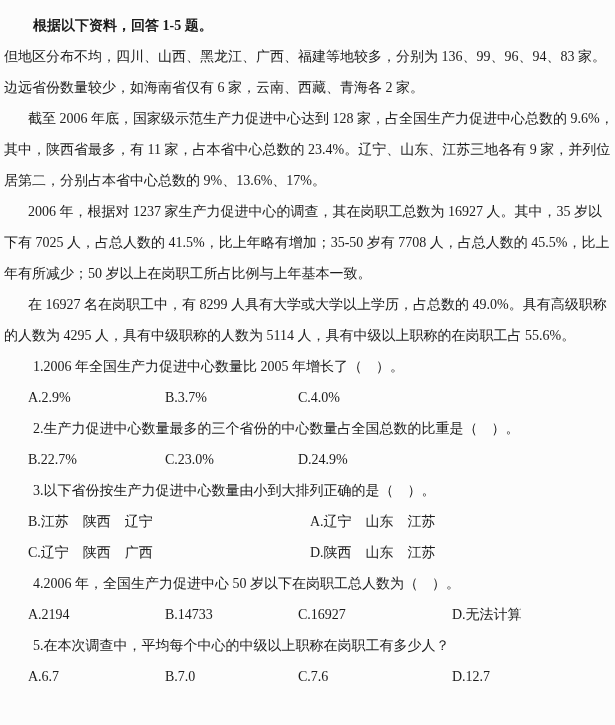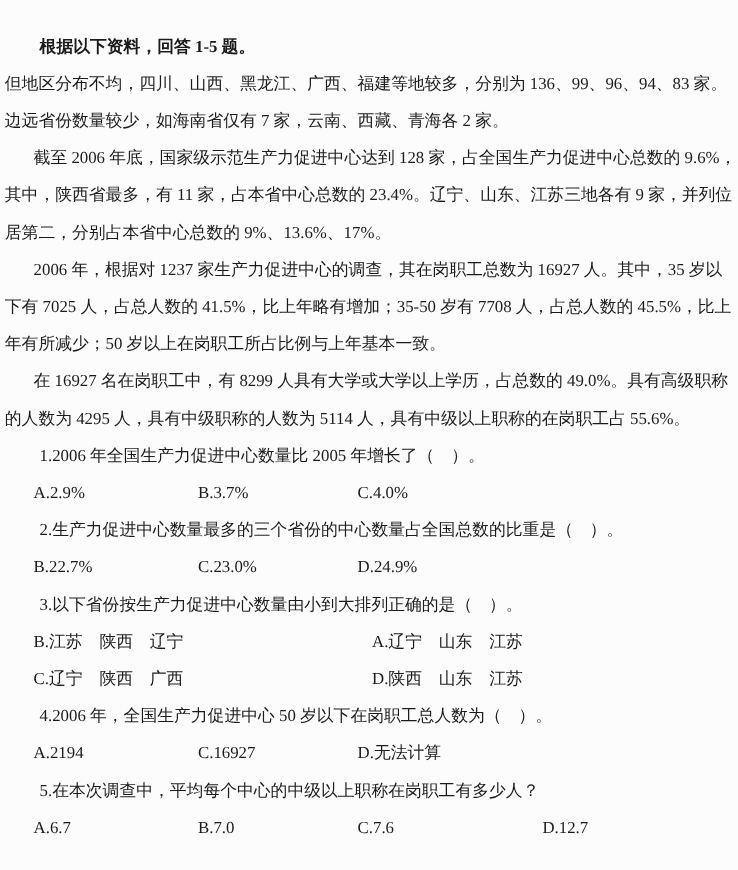--- a/index.html
+++ b/index.html
@@ -2,39 +2,39 @@
 <html><head>
 <meta charset="utf-8">
 <style>
   html,body{margin:0;padding:0;}
   body{
     width:615px;height:725px;overflow:hidden;
     background:#fcfcfc;color:#1b1b1b;
     font-family:"Liberation Serif","DejaVu Serif",serif;
     font-size:14px;
   }
-  .doc{padding:24px 4px 0 4px;}
+  .doc{padding:10px 4px 0 4px;}
   .line{line-height:31px;white-space:pre;height:31px;}
   .title{font-weight:bold;padding-left:29px;}
   .indent{padding-left:24px;}
   .qstem{padding-left:29px;}
   .opts4{display:grid;grid-template-columns:137px 133px 154px auto;padding-left:24px;}
   .opts2{display:grid;grid-template-columns:282px auto;padding-left:24px;}
   .opt{white-space:pre;}
 </style>
 </head>
 <body>
 
 <div class="doc">
 
   <div class="line title">根据以下资料，回答 1-5 题。</div>
 
   <div>
     <div class="line">但地区分布不均，四川、山西、黑龙江、广西、福建等地较多，分别为 136、99、96、94、83 家。</div>
-    <div class="line">边远省份数量较少，如海南省仅有 7 家，云南、西藏、青海各 2 家。</div>
+    <div class="line">边远省份数量较少，如海南省仅有 6 家，云南、西藏、青海各 2 家。</div>
   </div>
 
   <div>
     <div class="line indent">截至 2006 年底，国家级示范生产力促进中心达到 128 家，占全国生产力促进中心总数的 9.6%，</div>
     <div class="line">其中，陕西省最多，有 11 家，占本省中心总数的 23.4%。辽宁、山东、江苏三地各有 9 家，并列位</div>
     <div class="line">居第二，分别占本省中心总数的 9%、13.6%、17%。</div>
   </div>
 
   <div>
     <div class="line indent">2006 年，根据对 1237 家生产力促进中心的调查，其在岗职工总数为 16927 人。其中，35 岁以</div>
@@ -74,20 +74,21 @@
     <div class="line opts2">
       <span class="opt">C.辽宁　陕西　广西</span>
       <span class="opt">D.陕西　山东　江苏</span>
     </div>
   </div>
 
   <div>
     <div class="line qstem">4.2006 年，全国生产力促进中心 50 岁以下在岗职工总人数为（　）。</div>
     <div class="line opts4">
       <span class="opt">A.2194</span>
+      <span class="opt">B.14733</span>
       <span class="opt">C.16927</span>
       <span class="opt">D.无法计算</span>
     </div>
   </div>
 
   <div>
     <div class="line qstem">5.在本次调查中，平均每个中心的中级以上职称在岗职工有多少人？</div>
     <div class="line opts4">
       <span class="opt">A.6.7</span>
       <span class="opt">B.7.0</span>

